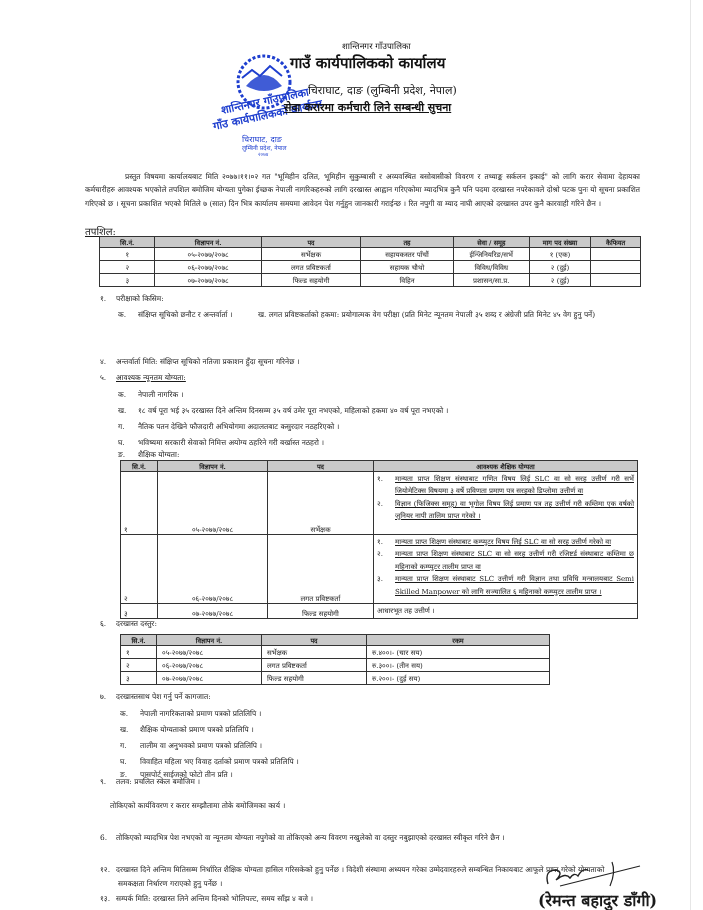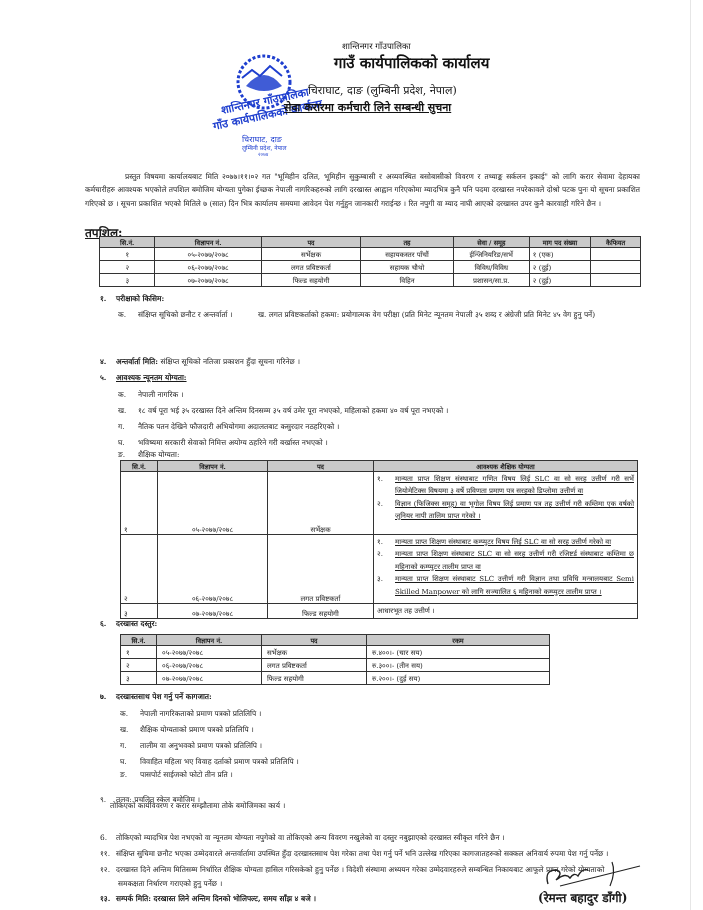--- a/index.html
+++ b/index.html
@@ -5,54 +5,54 @@
   * { box-sizing: border-box; margin: 0; padding: 0; }
   html, body { width: 703px; height: 910px; background: #ffffff; overflow: hidden; }
   body { font-family: "DejaVu Serif", serif; color: #1a1a1a; position: relative; }
   .page { position: absolute; left: 0; top: 0; width: 703px; height: 910px; background: #fff; }
   .right-edge { position: absolute; left: 690px; top: 0; width: 1px; height: 910px; background: #e6e6e6; }
 
   
   .logo { position: absolute; left: 212px; top: 48px; width: 110px; height: 108px; }
   .hdr-line { position: absolute; white-space: nowrap; color: #111; }
   .hdr-1 { left: 342px; top: 40px; font-size: 8.5px; }
-  .hdr-2 { left: 290px; top: 52px; font-size: 15px; font-weight: bold; margin-left: 44px; }
+  .hdr-2 { left: 290px; top: 52px; font-size: 15px; font-weight: bold; }
   .hdr-3 { left: 308px; top: 82px; font-size: 11px; }
   .hdr-4 { left: 284px; top: 99px; font-size: 11px; font-weight: bold; text-decoration: underline; }
   .hdr-5 { left: 290px; top: 117px; font-size: 10px; }
 
   .para { position: absolute; left: 85px; width: 555px; font-size: 7.4px; line-height: 13.3px; text-align: justify; }
   .intro { top: 170px; text-indent: 40px; }
-  .label { position: absolute; font-size: 12px; font-weight: bold; }
+  .label { position: absolute; font-size: 10px; font-weight: normal; }
   .tapasil { left: 85px; top: 224px; text-decoration: underline; }
 
   table { border-collapse: collapse; position: absolute; font-size: 7px; }
   th { background: #c9c9c9; font-weight: bold; border: 1px solid #333; height: 11px; font-size: 6.5px; text-align: center; }
   td { border: 1px solid #333; text-align: center; height: 13px; padding: 0 3px; }
   .t1 { left: 99px; top: 236px; width: 542px; }
-  .t1 td.left { text-align: left; }
+  .t1 td.left { text-align: center; }
 
   .item { position: absolute; font-size: 7.4px; line-height: 12px; white-space: nowrap; }
-  .bold { font-weight: bold; }
+  .bold { font-weight: normal; }
   .num { display: inline-block; width: 16px; }
   .sub { display: inline-block; width: 20px; }
   .ul { text-decoration: underline; }
 
   .t2 { left: 120px; top: 460px; width: 518px; }
   .t2 td { vertical-align: bottom; }
   .t2 td.qual { text-align: left; vertical-align: top; padding: 1px 3px; line-height: 12.4px; }
   .q-row { display: flex; }
   .q-num { width: 18px; flex: none; }
   .q-txt { flex: 1; text-align: justify; text-decoration: underline; }
 
   .t3 { left: 120px; top: 634px; width: 430px; }
   .t3 td { text-align: left; padding-left: 5px; }
 
   .sig { position: absolute; left: 540px; top: 858px; width: 110px; height: 30px; }
-  .sig-name { position: absolute; left: 538px; top: 889px; font-size: 12px; font-weight: bold; white-space: nowrap; }
+  .sig-name { position: absolute; left: 538px; top: 889px; font-size: 16px; font-weight: bold; white-space: nowrap; }
 </style>
 </head>
 <body>
 
 <div class="page">
   <div class="right-edge"></div>
 
   <svg class="logo" viewBox="0 0 110 108">
     <g fill="none" stroke="#1f3fcf">
       <circle cx="52" cy="34" r="26" stroke-width="3" stroke-dasharray="3 2"></circle>
@@ -129,21 +129,21 @@
   <div class="item" style="left:100px; top:356px">
     <span class="num bold">४.</span><span class="bold">अन्तर्वार्ता मिति:</span><span> संक्षिप्त सूचिको नतिजा प्रकाशन हुँदा सूचना गरिनेछ ।</span>
   </div>
 
   <div class="item bold" style="left:100px; top:372px">
     <span class="num">५.</span><span class="ul">आवश्यक न्यूनतम योग्यता:</span>
   </div>
   <div class="item" style="left:118px; top:389px"><span class="sub">क.</span><span>नेपाली नागरिक ।</span></div>
   <div class="item" style="left:118px; top:405px"><span class="sub">ख.</span><span>१८ वर्ष पूरा भई ३५ दरखास्त दिने अन्तिम दिनसम्म ३५ वर्ष उमेर पूरा नभएको, महिलाको हकमा ४० वर्ष पूरा नभएको ।</span></div>
   <div class="item" style="left:118px; top:421px"><span class="sub">ग.</span><span>नैतिक पतन देखिने फौजदारी अभियोगमा अदालतबाट कसुरदार नठहरिएको ।</span></div>
-  <div class="item" style="left:118px; top:437px"><span class="sub">घ.</span><span>भविष्यमा सरकारी सेवाको निमित्त अयोग्य ठहरिने गरी बर्खास्त नभएको ।</span></div>
+  <div class="item" style="left:118px; top:437px"><span class="sub">घ.</span><span>भविष्यमा सरकारी सेवाको निमित्त अयोग्य ठहरिने गरी बर्खास्त नठहरो ।</span></div>
   <div class="item" style="left:118px; top:449px"><span class="sub">ङ.</span><span>शैक्षिक योग्यता:</span></div>
 
   <table class="t2">
     <thead>
       <tr>
         <th style="width:37px">सि.नं.</th>
         <th style="width:110px">विज्ञापन नं.</th>
         <th style="width:106px">पद</th>
         <th>आवश्यक शैक्षिक योग्यता</th>
       </tr>
@@ -230,23 +230,22 @@
     <span class="num">७.</span><span>दरखास्तसाथ पेश गर्नु पर्ने कागजात:</span>
   </div>
   <div class="item" style="left:120px; top:708px"><span class="sub">क.</span><span>नेपाली नागरिकताको प्रमाण पत्रको प्रतिलिपि ।</span></div>
   <div class="item" style="left:120px; top:724px"><span class="sub">ख.</span><span>शैक्षिक योग्यताको प्रमाण पत्रको प्रतिलिपि ।</span></div>
   <div class="item" style="left:120px; top:740px"><span class="sub">ग.</span><span>तालीम वा अनुभवको प्रमाण पत्रको प्रतिलिपि ।</span></div>
   <div class="item" style="left:120px; top:756px"><span class="sub">घ.</span><span>विवाहित महिला भए विवाह दर्ताको प्रमाण पत्रको प्रतिलिपि ।</span></div>
   <div class="item" style="left:120px; top:769px"><span class="sub">ङ.</span><span>पासपोर्ट साईजको फोटो तीन प्रति ।</span></div>
 
   <div class="item" style="left:110px; top:800px">तोकिएको कार्यविवरण र करार सम्झौतामा तोके बमोजिमका कार्य ।</div>
 
-  <div class="item" style="left:100px; top:794px"><span class="num">९.</span><span>तलव: प्रचलित स्केल बमोजिम ।</span></div>
+  <div class="item" style="left:100px; top:776px"><span class="num">९.</span><span>तलव: प्रचलित स्केल बमोजिम ।</span></div>
   <div class="item" style="left:100px; top:832px"><span class="num">6.</span><span>तोकिएको म्यादभित्र पेश नभएको वा न्यूनतम योग्यता नपुगेको वा तोकिएको अन्य विवरण नखुलेको वा दस्तुर नबुझाएको दरखास्त स्वीकृत गरिने छैन ।</span></div>
-  <div class="item" style="left:100px; top:848px"><span class="num">११.</span><span>संक्षिप्त सुचिमा छनौट भएका उम्मेदवारले अन्तर्वार्तामा उपस्थित हुँदा दरखास्तसाथ पेश गरेका तथा पेश गर्नु पर्ने भनि उल्लेख गरिएका कागजातहरुको सक्कल अनिवार्य रुपमा पेश गर्नु पर्नेछ ।</span></div>
   <div class="item" style="left:100px; top:864px"><span class="num">१२.</span><span>दरखास्त दिने अन्तिम मितिसम्म निर्धारित शैक्षिक योग्यता हासिल गरिसकेको हुनु पर्नेछ । विदेशी संस्थामा अध्ययन गरेका उम्मेदवारहरुले सम्बन्धित निकायबाट आफूले प्राप्त गरेको योग्यताको</span></div>
   <div class="item" style="left:118px; top:878px">समकक्षता निर्धारण गराएको हुनु पर्नेछ ।</div>
   <div class="item bold" style="left:100px; top:893px"><span class="num">१३.</span><span>सम्पर्क मिति: दरखास्त लिने अन्तिम दिनको भोलिपल्ट,  समय साँझ ४ बजे ।</span></div>
 
   <svg class="sig" viewBox="0 0 110 30">
     <path d="M8 26 q-4 -14 8 -14 q8 2 0 10 q10 -8 14 -2 q4 -6 8 -2 q4 -8 10 -6" fill="none" stroke="#222" stroke-width="1.4"></path>
     <path d="M20 28 L100 8" fill="none" stroke="#222" stroke-width="1.2"></path>
     <path d="M72 4 q4 10 -2 24" fill="none" stroke="#222" stroke-width="1.2"></path>
   </svg>
   <div class="sig-name">(रेमन्त बहादुर डाँगी)</div>

